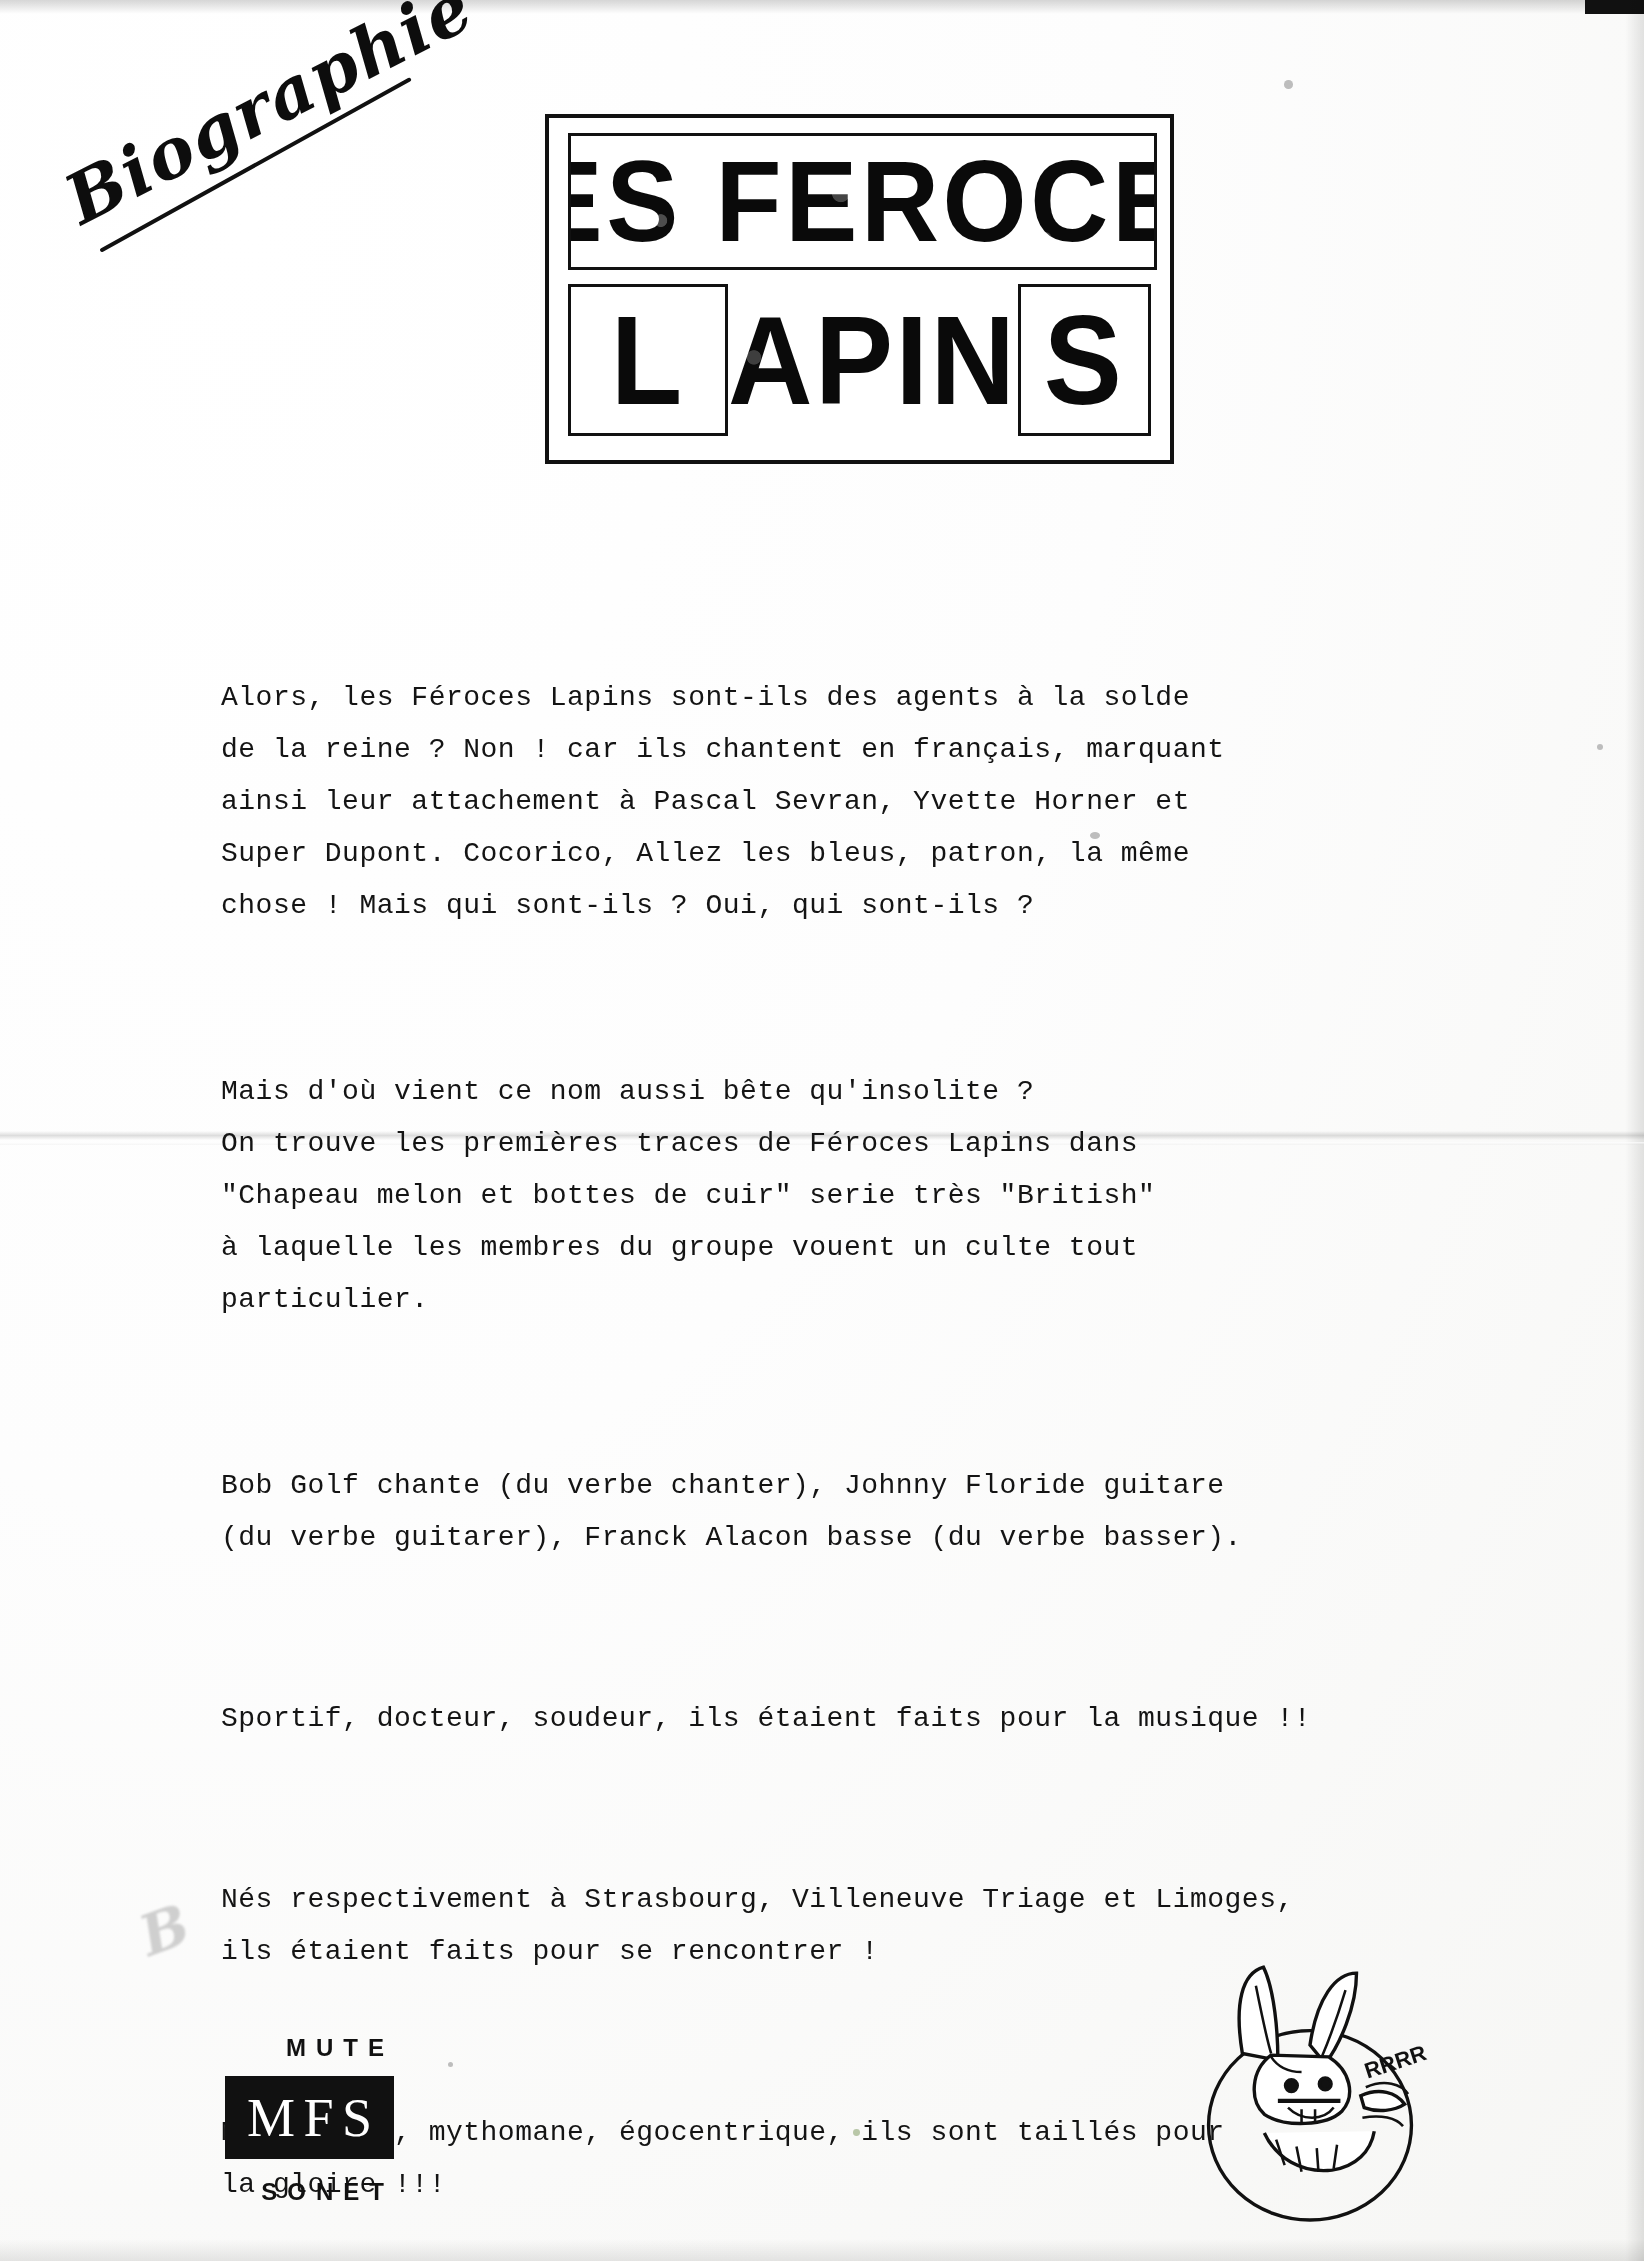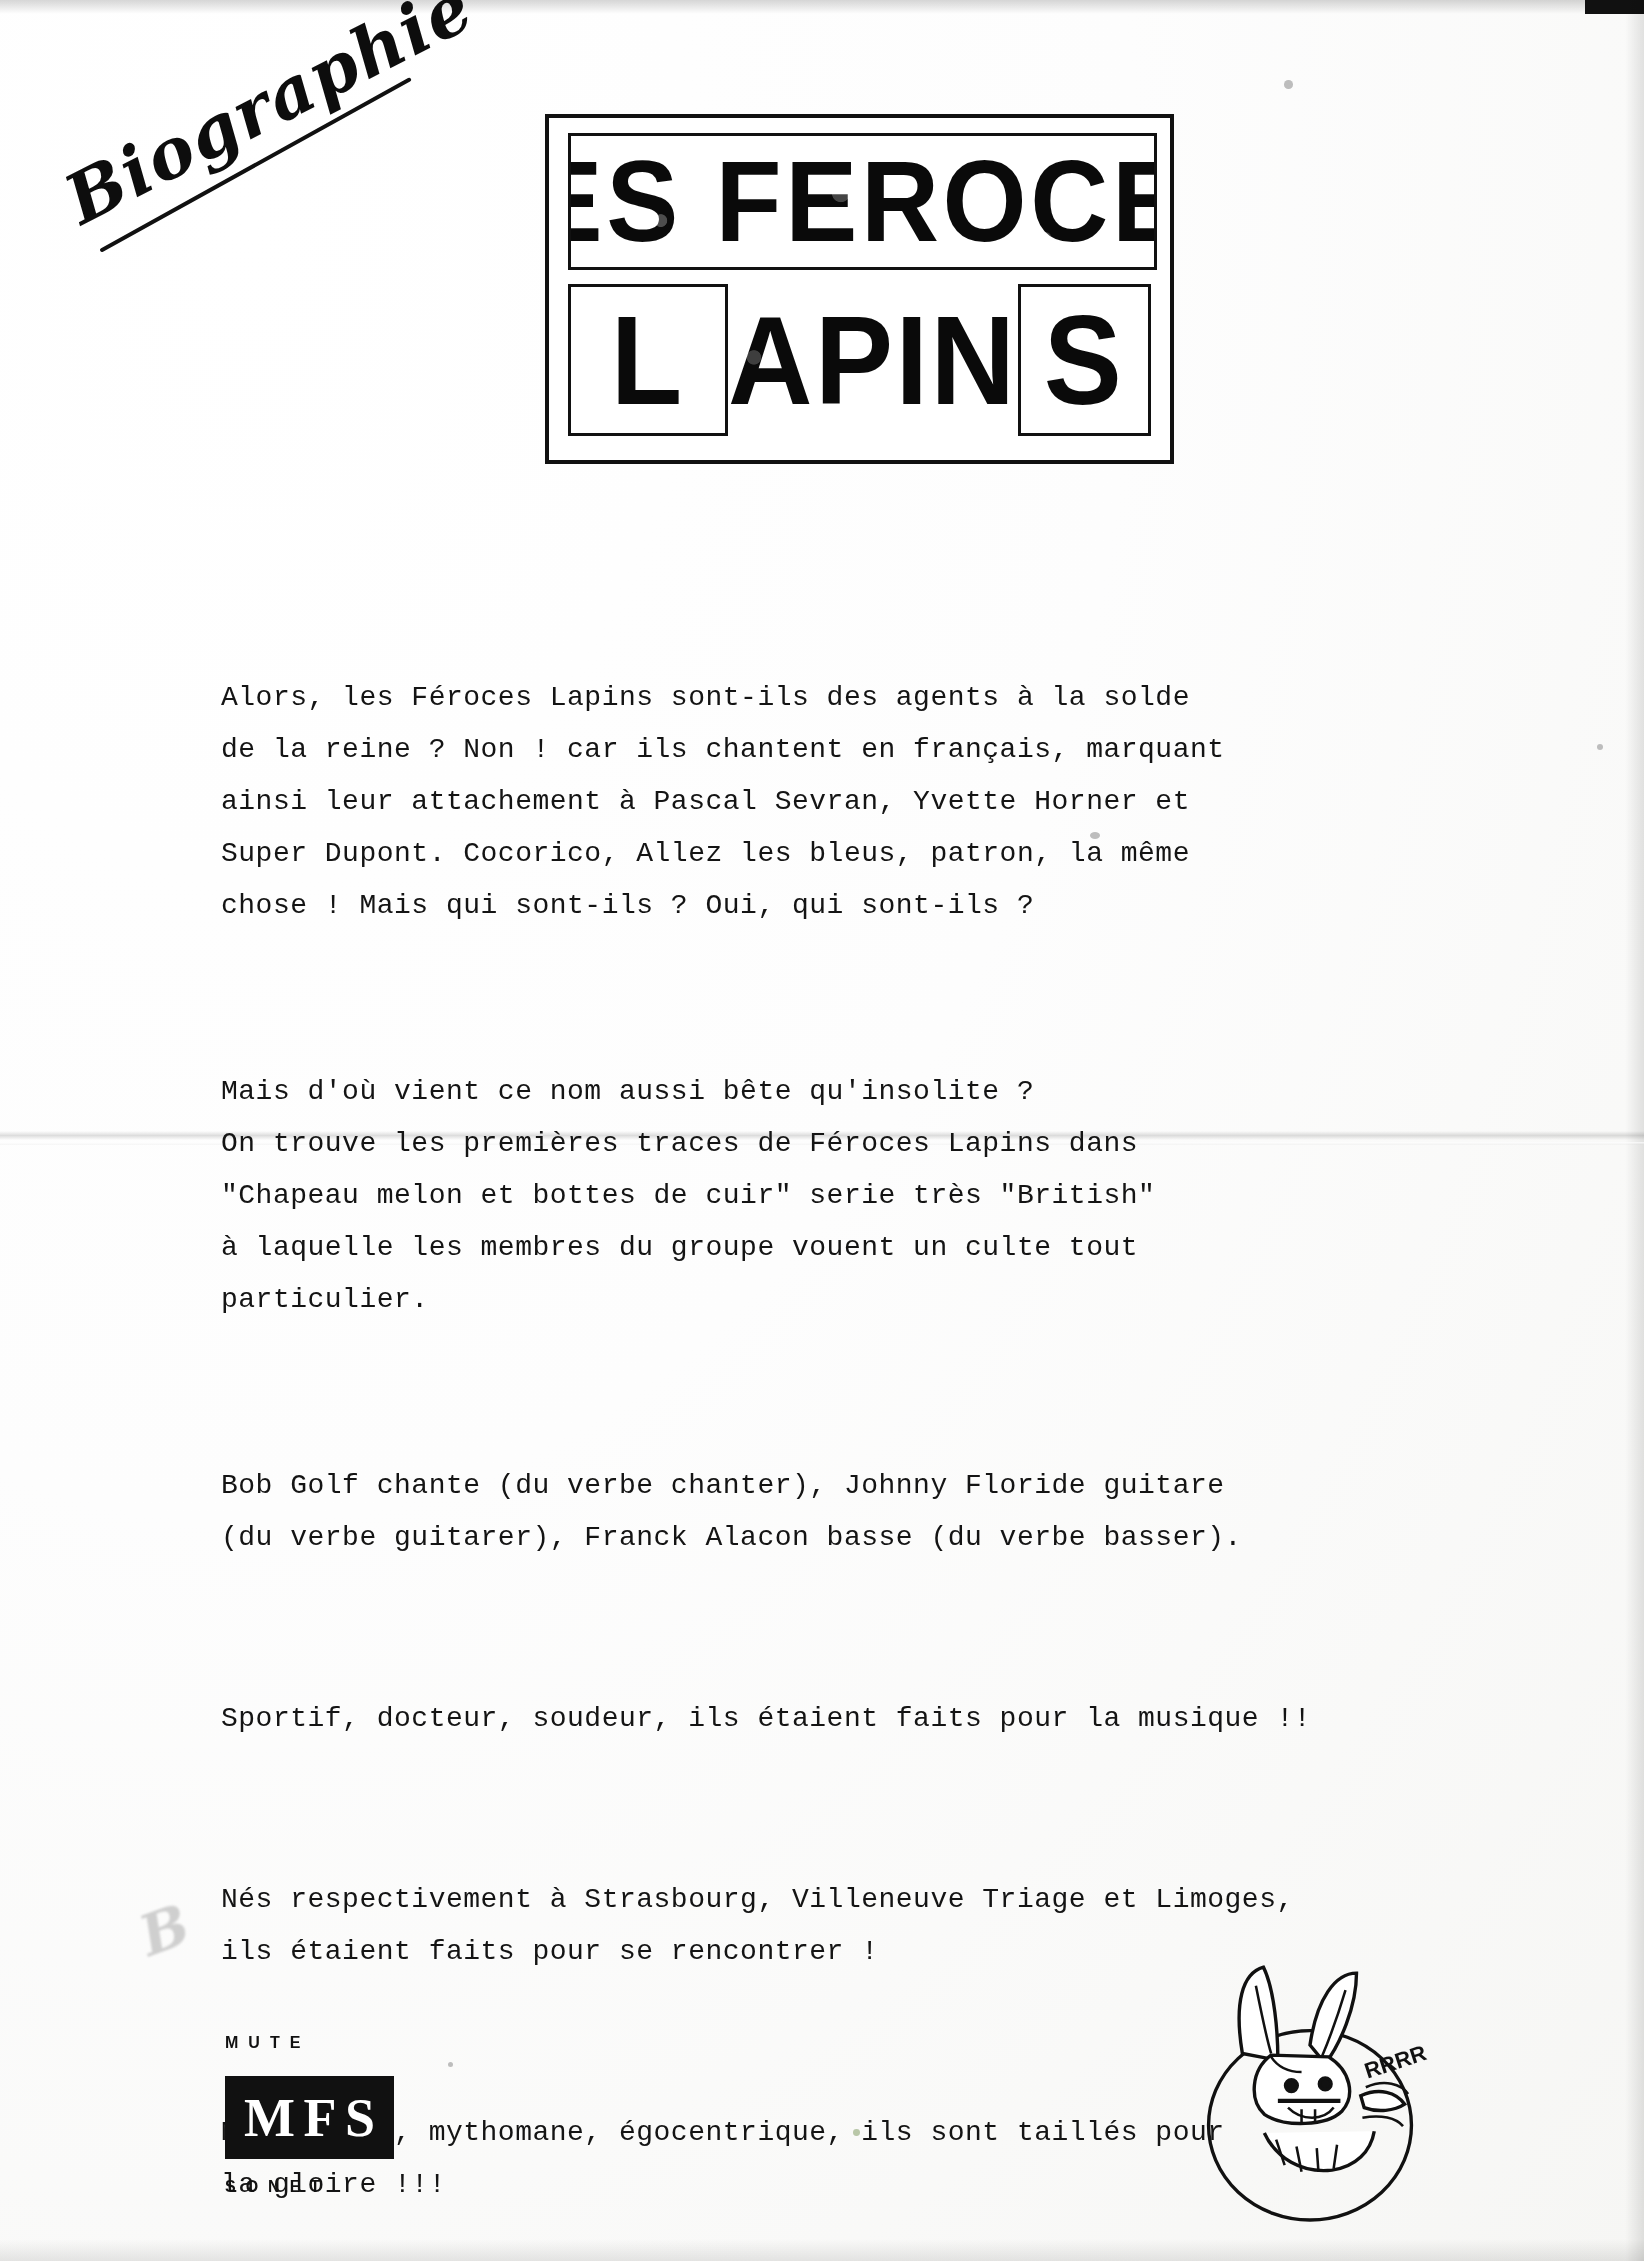--- a/index.html
+++ b/index.html
@@ -195,37 +195,37 @@
     top: 52px;
     width: 169px;
     height: 83px;
     background: #111;
     display: flex;
     align-items: center;
     justify-content: center;
   }
   .mfs-box span {
     font-family: "Liberation Serif", serif;
-    font-weight: bold;
+    font-weight: normal;
     font-size: 54px;
     color: #fff;
     letter-spacing: 8.5px;
     padding-left: 8.5px;
   }
   .mfs-arc-top, .mfs-arc-bottom {
     position: absolute;
     left: 15px;
     width: 169px;
     height: 52px;
     font-family: "Liberation Sans", sans-serif;
     font-weight: bold;
-    font-size: 16px;
+    font-size: 24px;
     color: #111;
     letter-spacing: 10px;
-    text-align: left;
+    text-align: right;
   }
   .mfs-arc-top { top: 10px; }
   .mfs-arc-bottom { top: 154px; }
   .mfs-smudge {
     position: absolute;
     left: -51px;
     top: -152px;
     width: 169px;
     height: 194px;
     opacity: 0.45;

